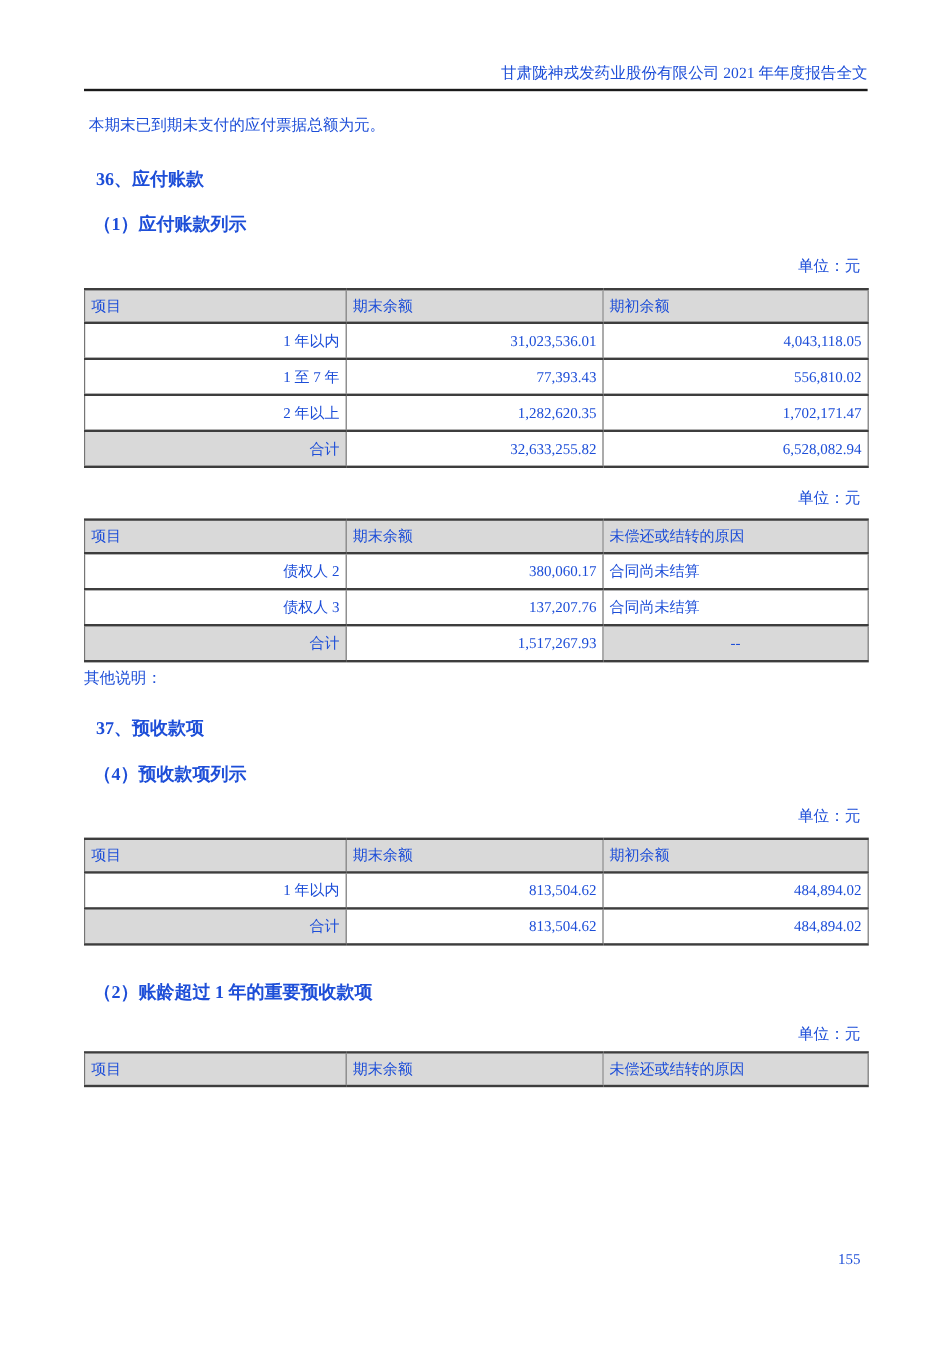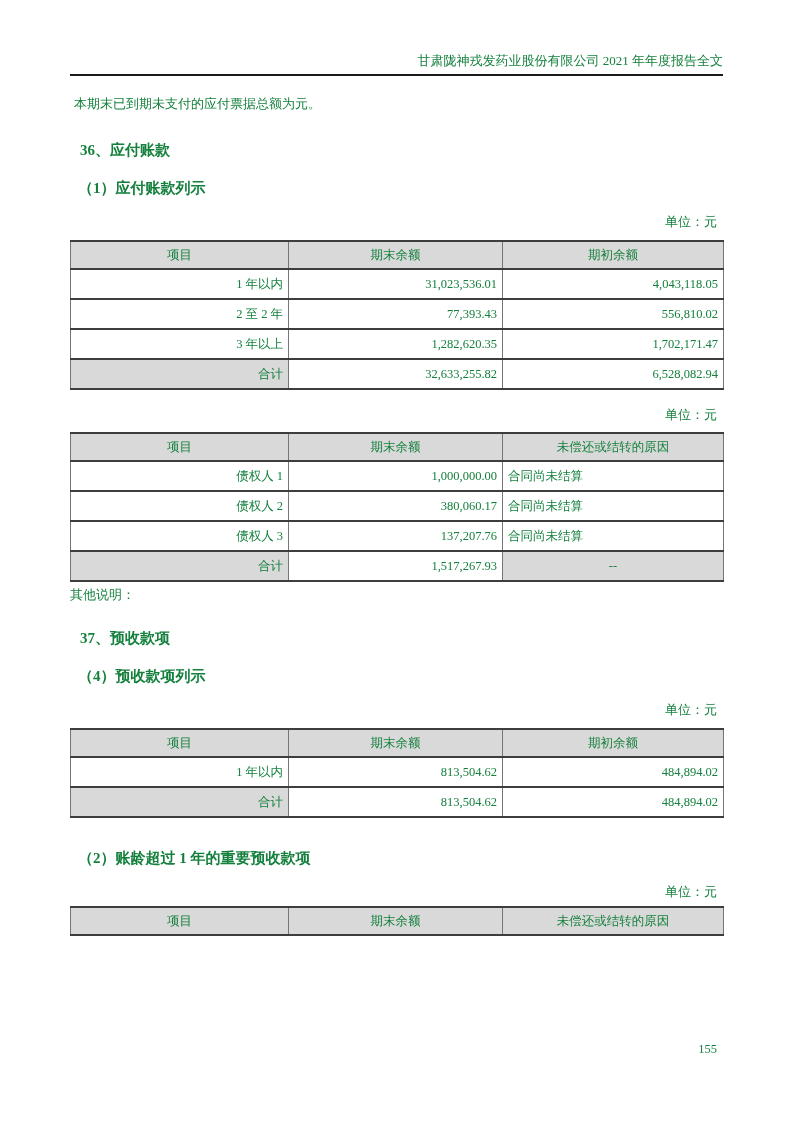--- a/index.html
+++ b/index.html
@@ -2,21 +2,21 @@
 <html><head>
 <meta charset="utf-8">
 <style>
   html,body { margin:0; padding:0; }
   body { background:#ffffff; }
   .page {
     position:relative;
     width:793px; height:1122px;
     background:#ffffff;
     font-family:"Liberation Serif","DejaVu Serif",serif;
-    color:#15803d;
+    color:#1d4ed8;
     overflow:hidden;
   }
   .content { margin:0 70px; width:653px; }
 
   .doc-header {
     padding-top:53px;
     padding-bottom:5px;
     border-bottom:2px solid #1a1a1a;
     text-align:right;
     font-size:13px;
@@ -66,21 +66,21 @@
     border-right:1px solid #757575;
     border-top:2px solid #3d3d3d;
     border-bottom:2px solid #3d3d3d;
     padding:1px 5px;
     overflow:hidden;
     white-space:nowrap;
   }
   table.fin th {
     background:#d9d9d9;
     font-weight:normal;
-    text-align:center;
+    text-align:left;
     height:24px;
   }
   table.fin td { height:26px; }
   td.item   { text-align:right; }
   td.num    { text-align:right; }
   td.reason { text-align:left; }
   td.gray   { background:#d9d9d9; }
   td.dash   { background:#d9d9d9; text-align:center; }
 
   .page-number {
@@ -128,26 +128,26 @@
         <th>项目</th>
         <th>期末余额</th>
         <th>期初余额</th>
       </tr>
       <tr>
         <td class="item">1 年以内</td>
         <td class="num">31,023,536.01</td>
         <td class="num">4,043,118.05</td>
       </tr>
       <tr>
-        <td class="item">2 至 2 年</td>
+        <td class="item">1 至 7 年</td>
         <td class="num">77,393.43</td>
         <td class="num">556,810.02</td>
       </tr>
       <tr>
-        <td class="item">3 年以上</td>
+        <td class="item">2 年以上</td>
         <td class="num">1,282,620.35</td>
         <td class="num">1,702,171.47</td>
       </tr>
       <tr>
         <td class="item gray">合计</td>
         <td class="num">32,633,255.82</td>
         <td class="num">6,528,082.94</td>
       </tr>
     </tbody>
       </table>
@@ -161,25 +161,20 @@
           <col style="width:214px">
           <col style="width:221px">
         </colgroup>
       <tbody>
           <tr>
         <th>项目</th>
         <th>期末余额</th>
         <th>未偿还或结转的原因</th>
       </tr>
       <tr>
-        <td class="item">债权人 1</td>
-        <td class="num">1,000,000.00</td>
-        <td class="reason">合同尚未结算</td>
-      </tr>
-      <tr>
         <td class="item">债权人 2</td>
         <td class="num">380,060.17</td>
         <td class="reason">合同尚未结算</td>
       </tr>
       <tr>
         <td class="item">债权人 3</td>
         <td class="num">137,207.76</td>
         <td class="reason">合同尚未结算</td>
       </tr>
       <tr>

